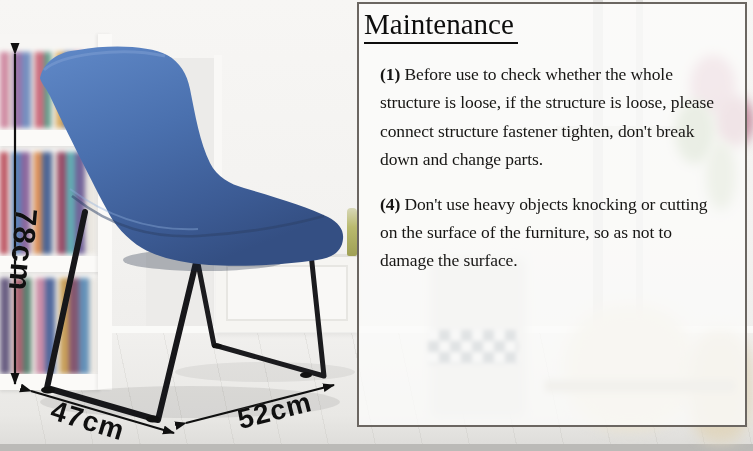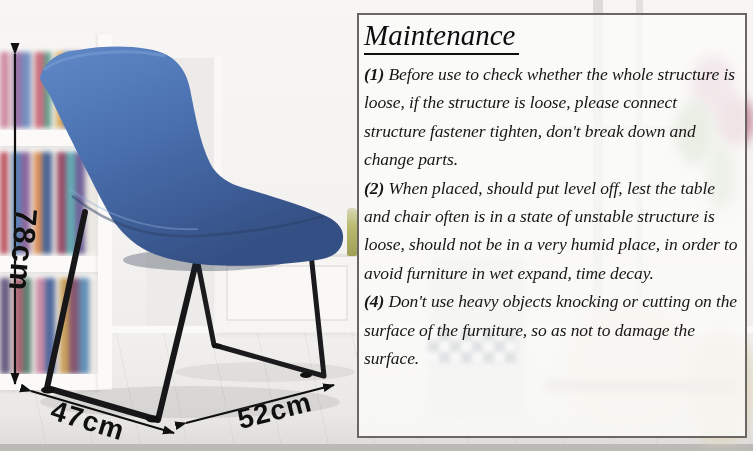--- a/index.html
+++ b/index.html
@@ -62,26 +62,26 @@
   .bgchair2{position:absolute;left:688px;top:330px;width:64px;height:112px;background:#e0d6bf;border-radius:40%;filter:blur(7px);}
   .bgchair3{position:absolute;left:545px;top:380px;width:190px;height:12px;background:#c9c4b6;filter:blur(3px);}
   
   .chair-svg,.dim-svg{position:absolute;left:0;top:0;pointer-events:none;}
   .dim-label{position:absolute;font-family:"Liberation Sans",sans-serif;font-weight:700;color:#101010;
      white-space:nowrap;text-shadow:0 0 1px rgba(255,255,255,.4);}
   .dim-h{left:44px;top:210px;font-size:31px;transform:rotate(95deg);transform-origin:top left;letter-spacing:1px;}
   .dim-d{left:50px;top:405px;font-size:28px;transform:rotate(17deg);letter-spacing:1px;}
   .dim-w{left:237px;top:395px;font-size:28px;transform:rotate(-14.5deg);letter-spacing:1px;}
   
-  .panel{position:absolute;left:357px;top:13px;width:390px;height:425px;
-     background:rgba(251,251,250,.8);border:2px solid #6b6661;padding:1px 6px 0 5px;font-style:italic;}
+  .panel{position:absolute;left:357px;top:2px;width:390px;height:425px;
+     background:rgba(251,251,250,.8);border:2px solid #6b6661;padding:1px 6px 0 5px;}
   .panel h1{margin:2px 0 5px 0;font-family:"Liberation Serif",serif;font-weight:400;font-size:29px;
      line-height:34px;display:table;border-bottom:2px solid #0d0d0d;padding:0 4px 1px 0;color:#0d0d0d;}
   .panel h1::first-letter{font-size:37px;}
-  .panel p{margin:0;font-size:17.5px;line-height:28.4px;color:#171614;letter-spacing:-0.1px;}
+  .panel p{margin:16px;font-size:17.5px;line-height:28.4px;color:#171614;letter-spacing:-0.1px;}
   .panel p b{font-weight:700;}
 </style>
 </head>
 <body>
 
 <div class="stage">
 
   <div class="wall"></div>
   <div class="alcove"></div>
   <div class="doorframe"></div>
@@ -172,17 +172,16 @@
     <line x1="31" y1="391" x2="174" y2="433" stroke="#101010" stroke-width="2.2" marker-start="url(#ah)" marker-end="url(#ah)"></line>
     <line x1="186" y1="423" x2="334" y2="385" stroke="#101010" stroke-width="2.2" marker-start="url(#ah)" marker-end="url(#ah)"></line>
   </svg>
   <div class="dim-label dim-h">78cm</div>
   <div class="dim-label dim-d">47cm</div>
   <div class="dim-label dim-w">52cm</div>
 
   <div class="panel">
     <h1>Maintenance</h1>
     <p><b>(1)</b> <span>Before use to check whether the whole structure is loose, if the structure is loose, please connect structure fastener tighten, don't break down and change parts.</span></p>
-    <p><b>(2)</b> <span>When placed, should put level off, lest the table and chair often is in a state of unstable structure is loose, should not be in a very humid place, in order to avoid furniture in wet expand, time decay.</span></p>
     <p><b>(4)</b> <span>Don't use heavy objects knocking or cutting on the surface of the furniture, so as not to damage the surface.</span></p>
   </div>
 
 </div>
 
 </body></html>

